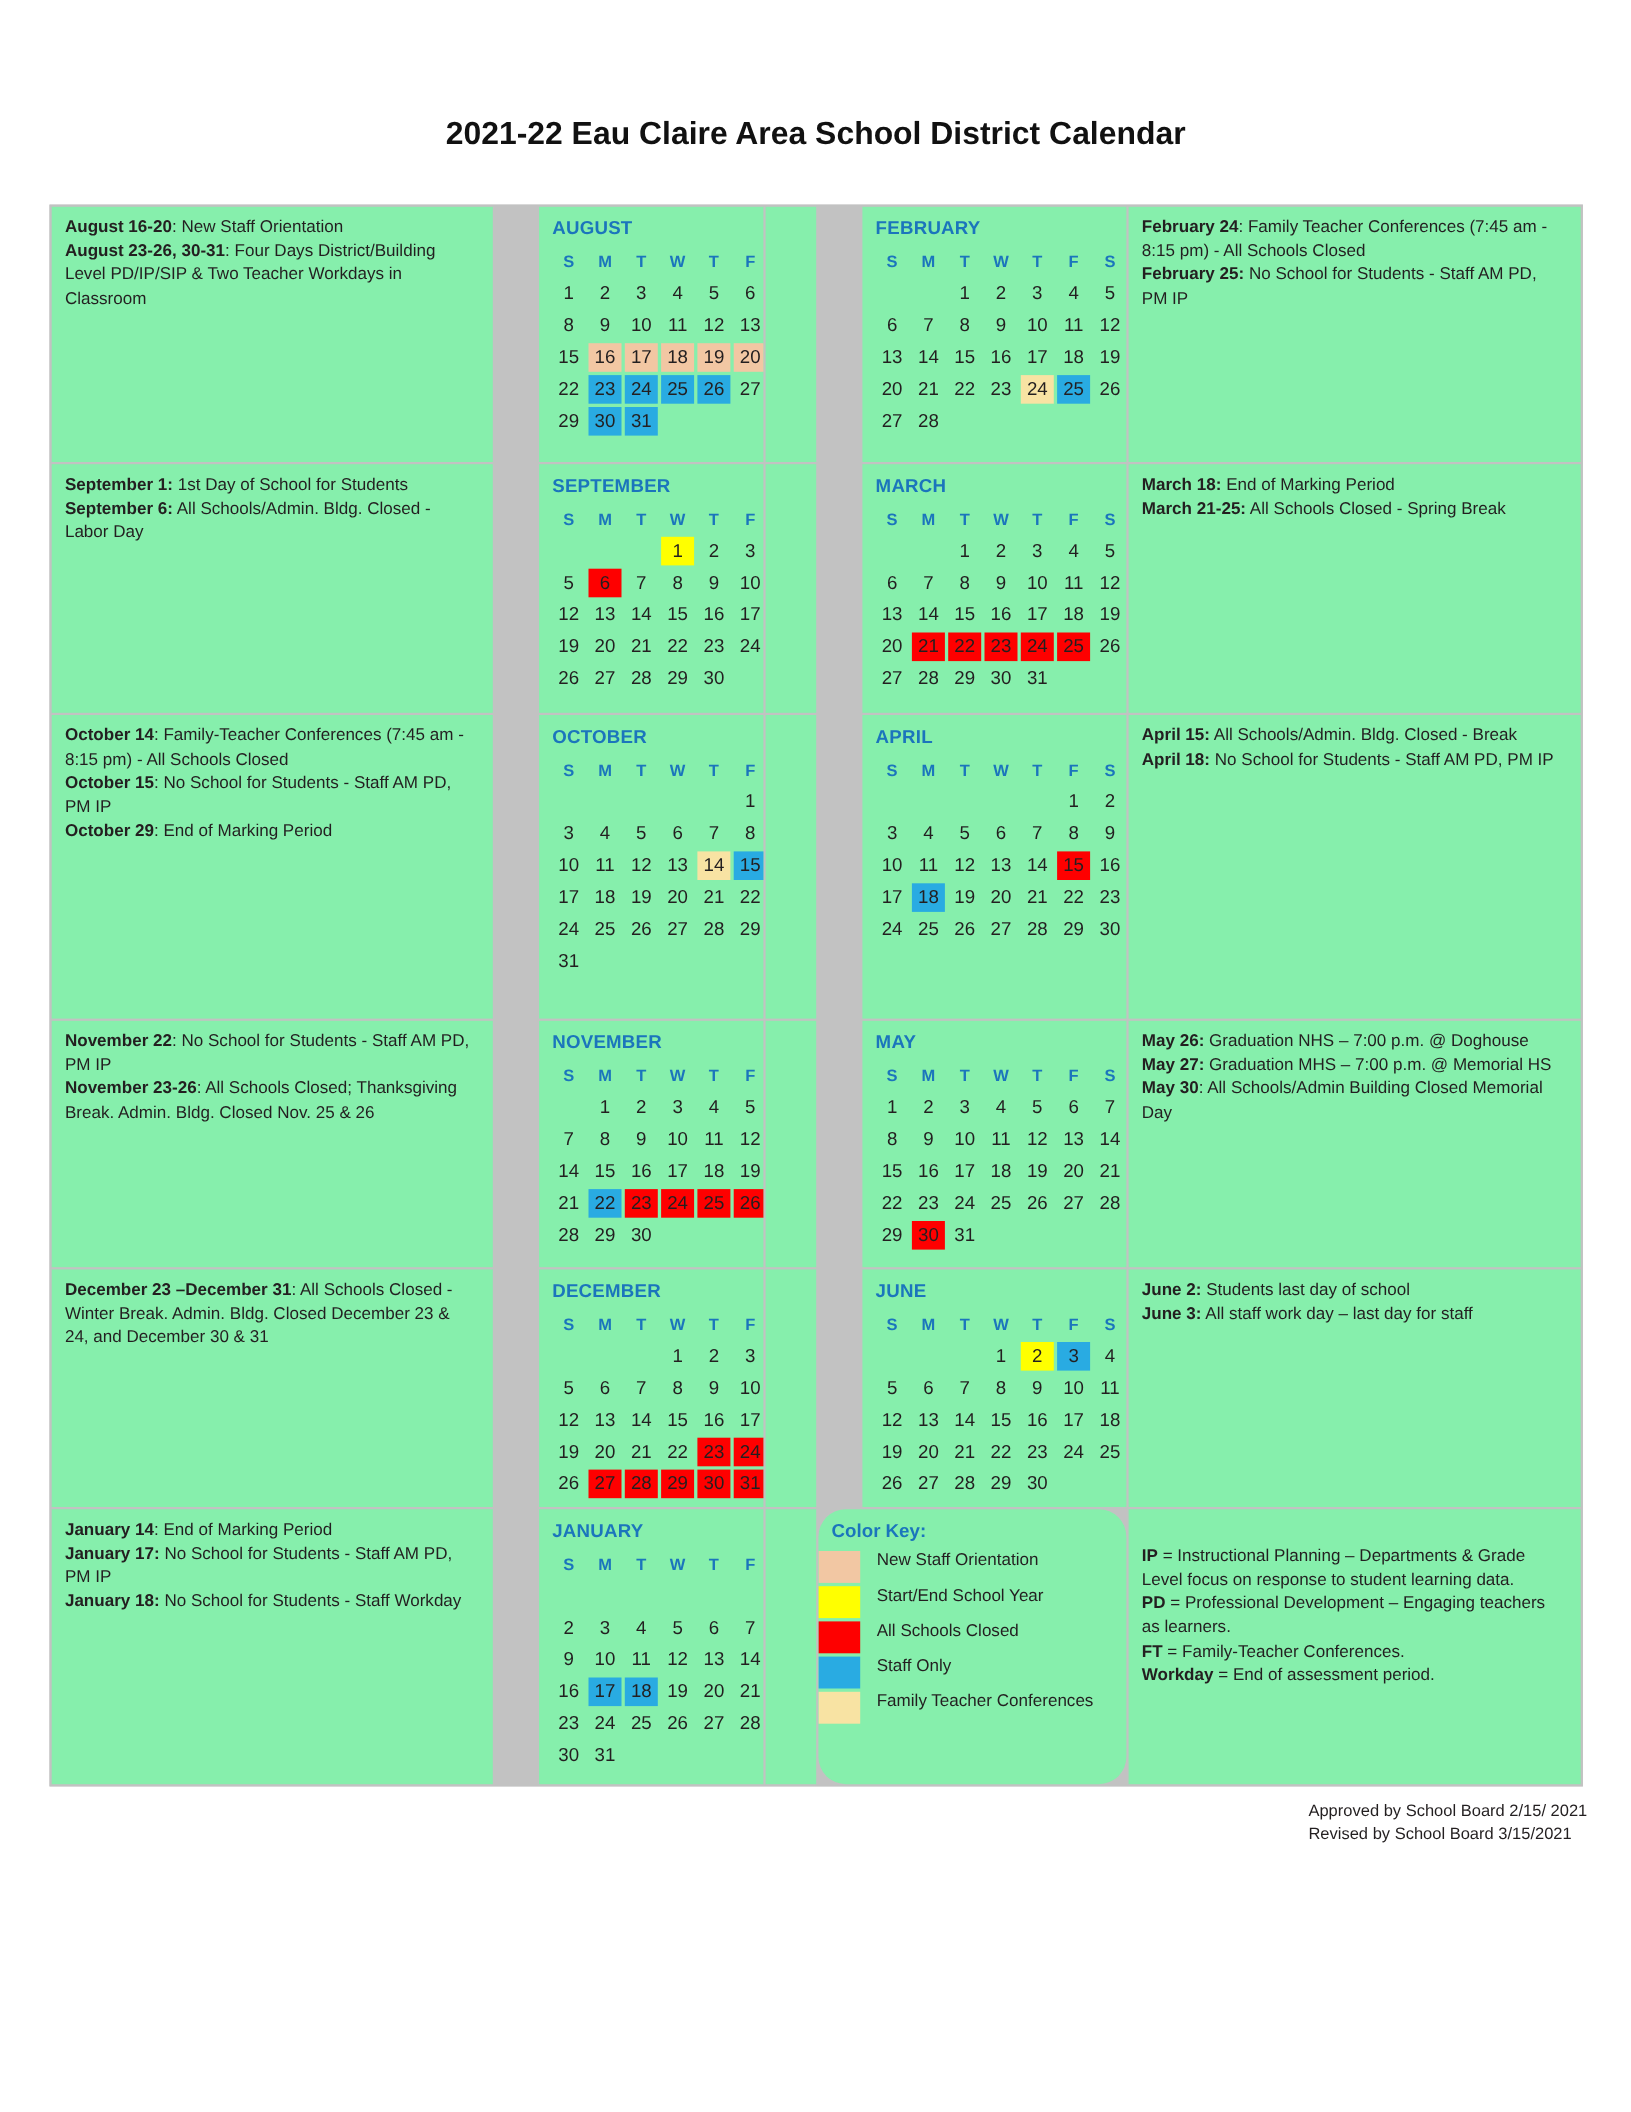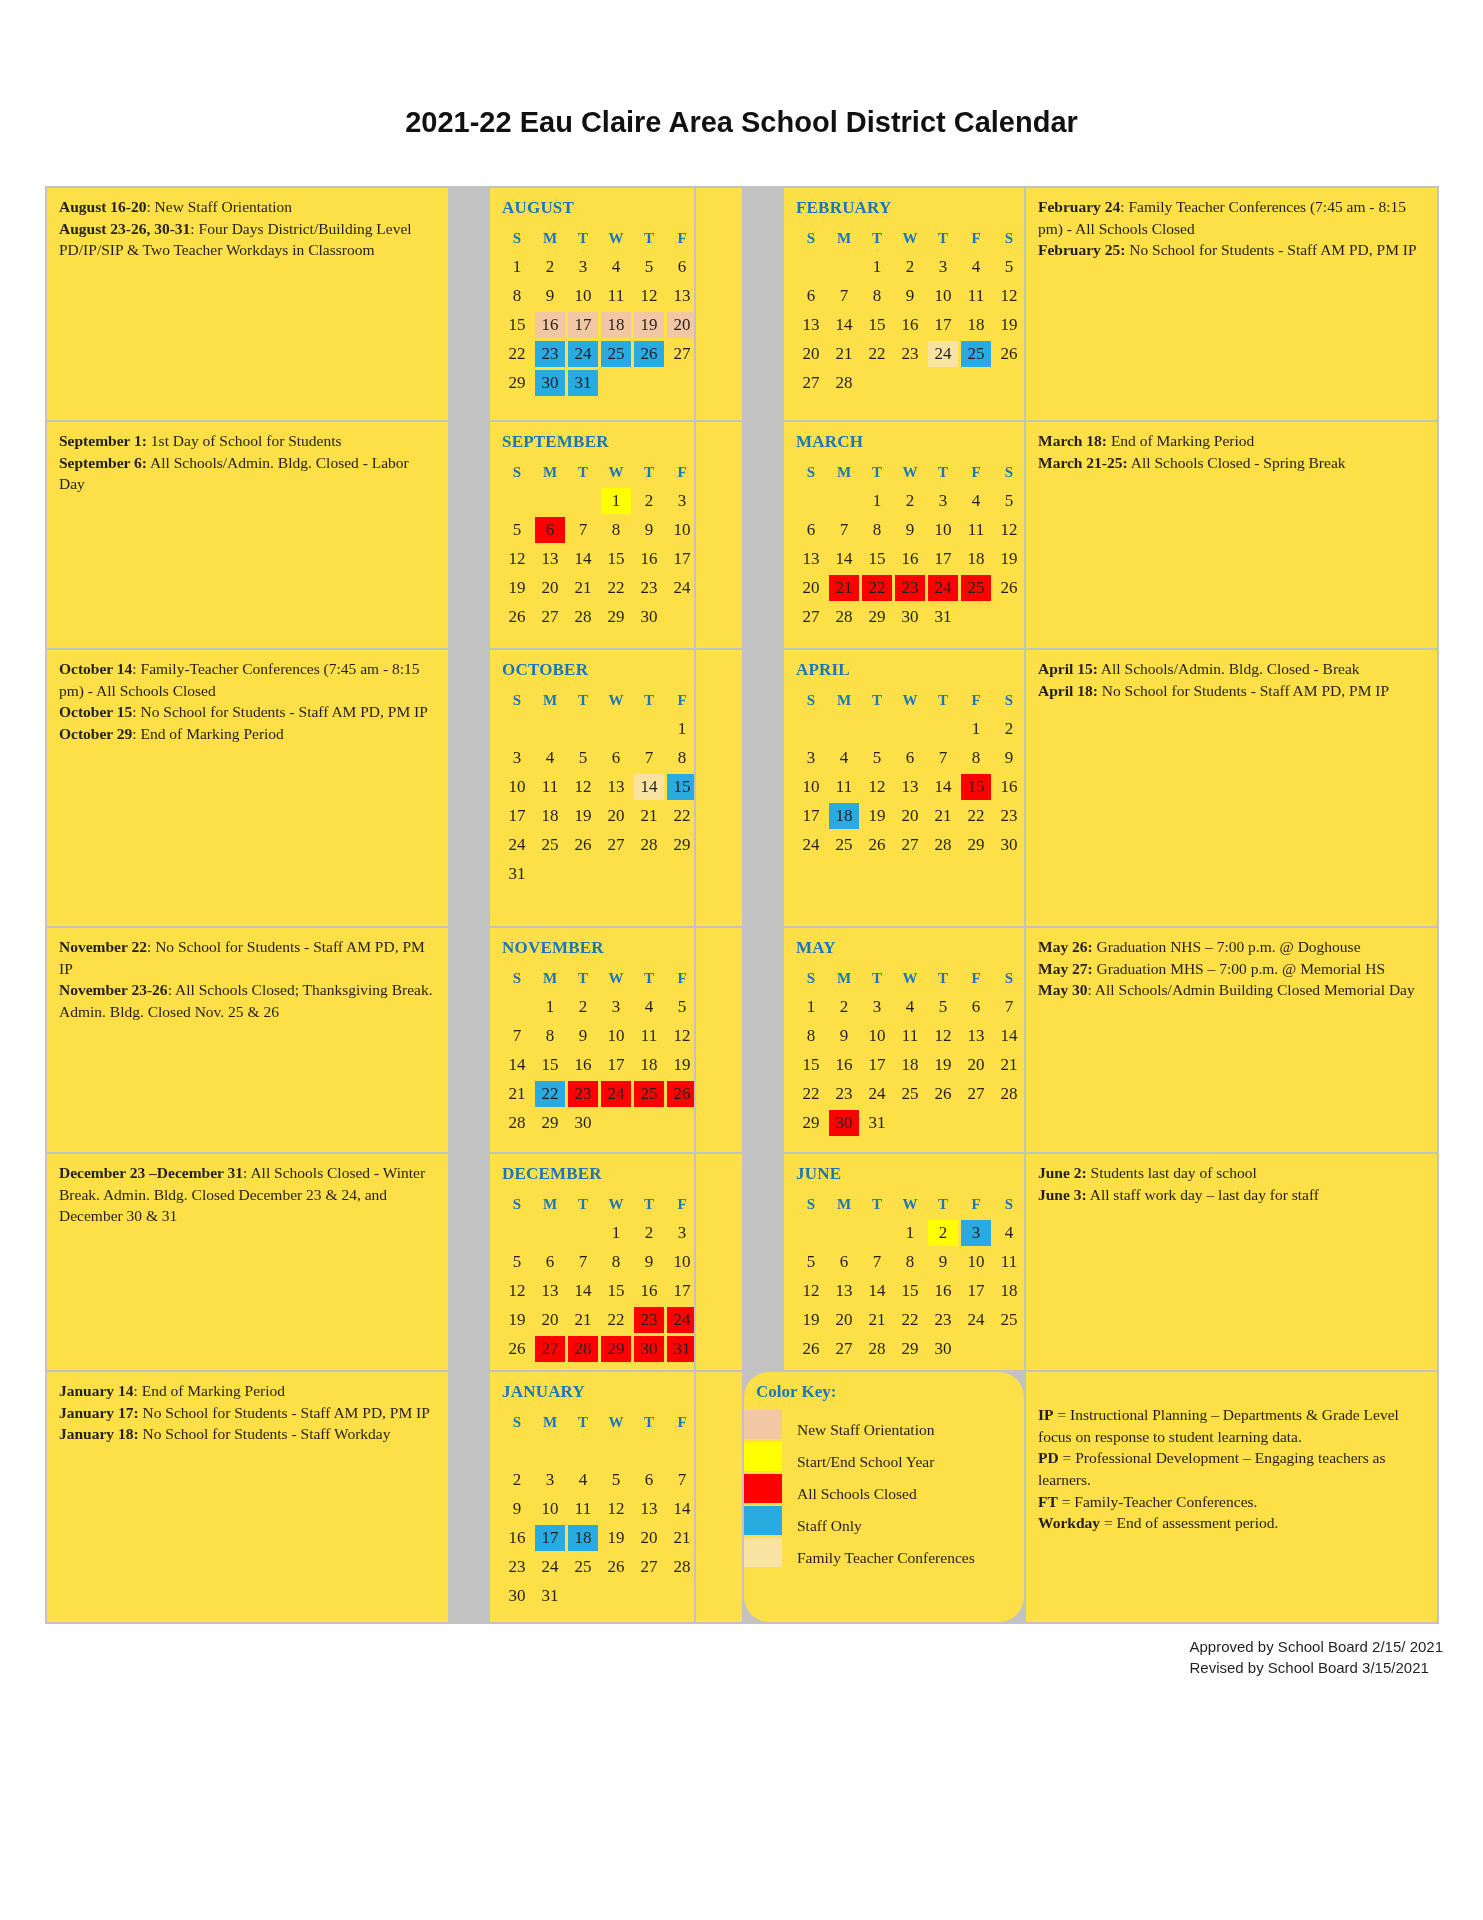--- a/index.html
+++ b/index.html
@@ -26,21 +26,21 @@
     position: absolute;
     left: 45px;
     top: 186px;
     display: grid;
     grid-template-columns: 401px 244px 46px 280px 411px;
     grid-template-rows: 232px 226px 276px 224px 216px 250px;
     gap: 2px;
     background: #c2c2c2;
     border: 2px solid #c2c2c2;
   }
-  .cell { background: #fde047; overflow: hidden; font-family: Liberation Serif, serif; }
+  .cell { background: #86efac; overflow: hidden; }
   .note { padding: 8px 14px 8px 12px; font-size: 15.5px; line-height: 1.4; }
   .event { margin: 0; }
   .event b { font-weight: bold; }
   .note.abbrev { padding-top: 32px; }
   .month { padding: 8px 0 0 12px; margin-left: 40px; }
   .month-name {
     color: #1B75BC;
     font-weight: bold;
     font-size: 17px;
     margin: 2px 0 7px 0;
@@ -59,21 +59,21 @@
     font-size: 15px;
     display: flex; align-items: center; justify-content: center;
   }
   .day {
     font-size: 17px;
     color: #231F20;
     display: flex; align-items: center; justify-content: center;
   }
   .key { padding: 8px 0 0 0; border-radius: 25px; }
   .key-title { color:#1B75BC; font-weight:bold; font-size:17px; margin: 2px 0 8px 12px; }
-  .key-row { display:flex; align-items:flex-end; margin-bottom: 3px; }
+  .key-row { display:flex; align-items:flex-start; margin-bottom: 3px; }
   .swatch { width: 38px; height: 29px; margin-right: 15px; flex: 0 0 auto; }
   .key-label { font-size: 15.5px; }
   .footer {
     position: absolute;
     top: 1636px;
     right: 40px;
     text-align: left;
     font-size: 15px;
     line-height: 21px;
   }

